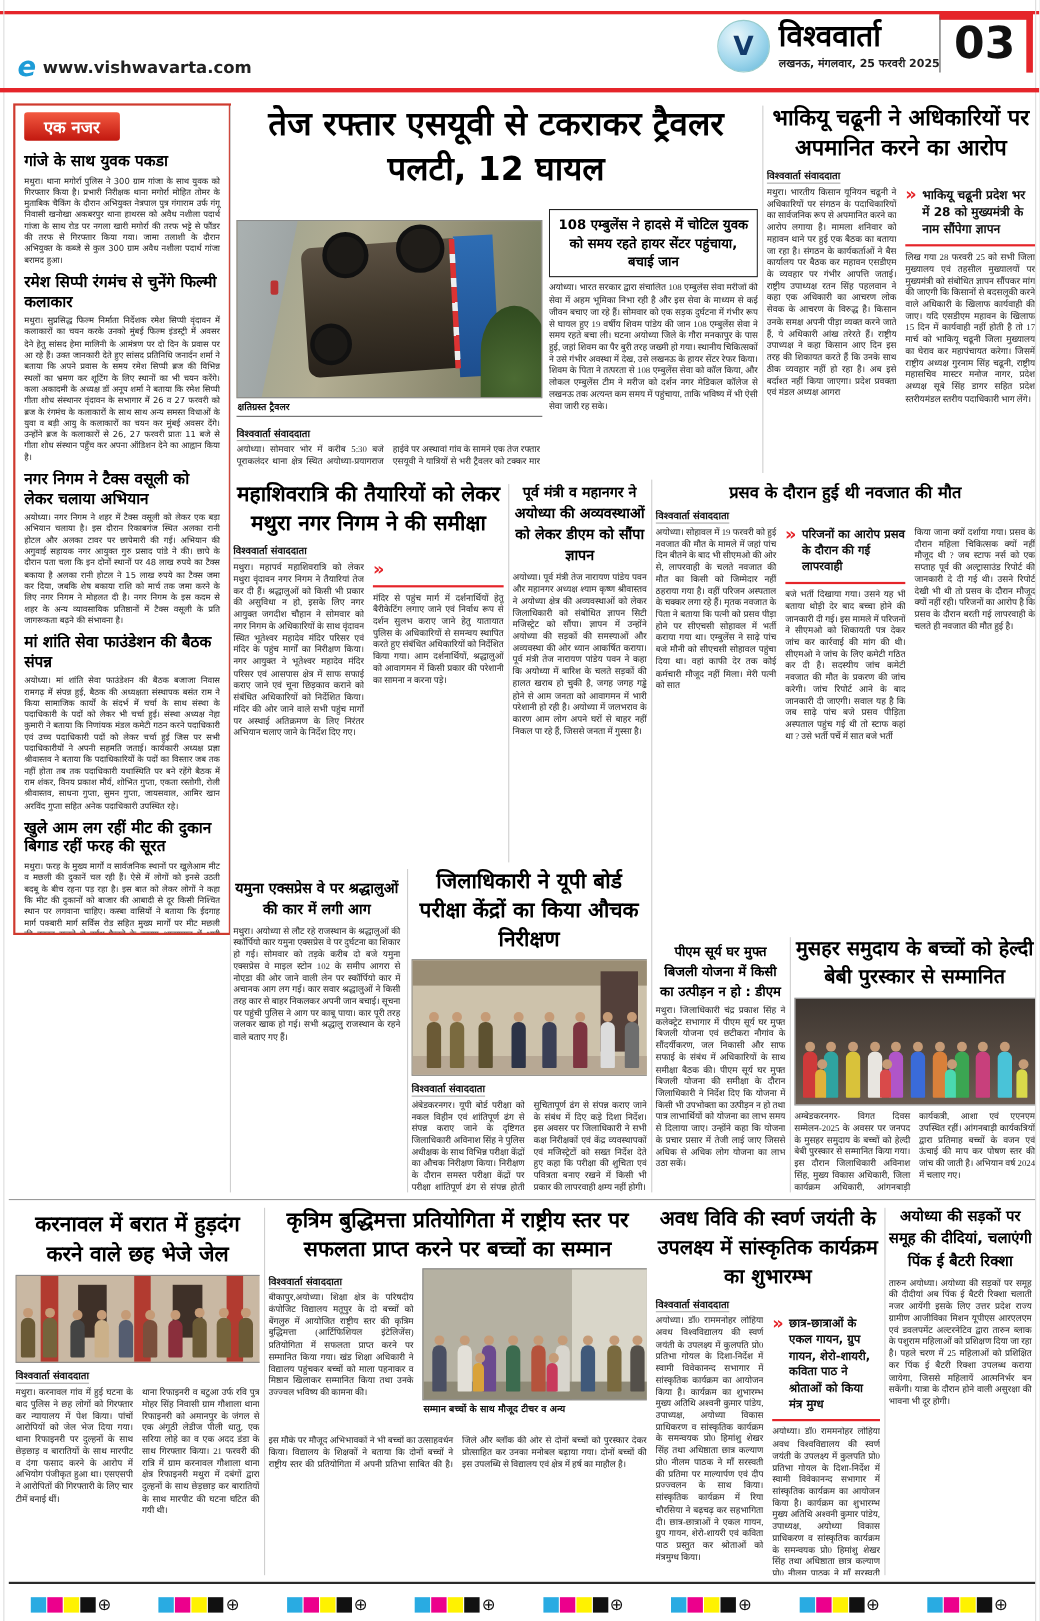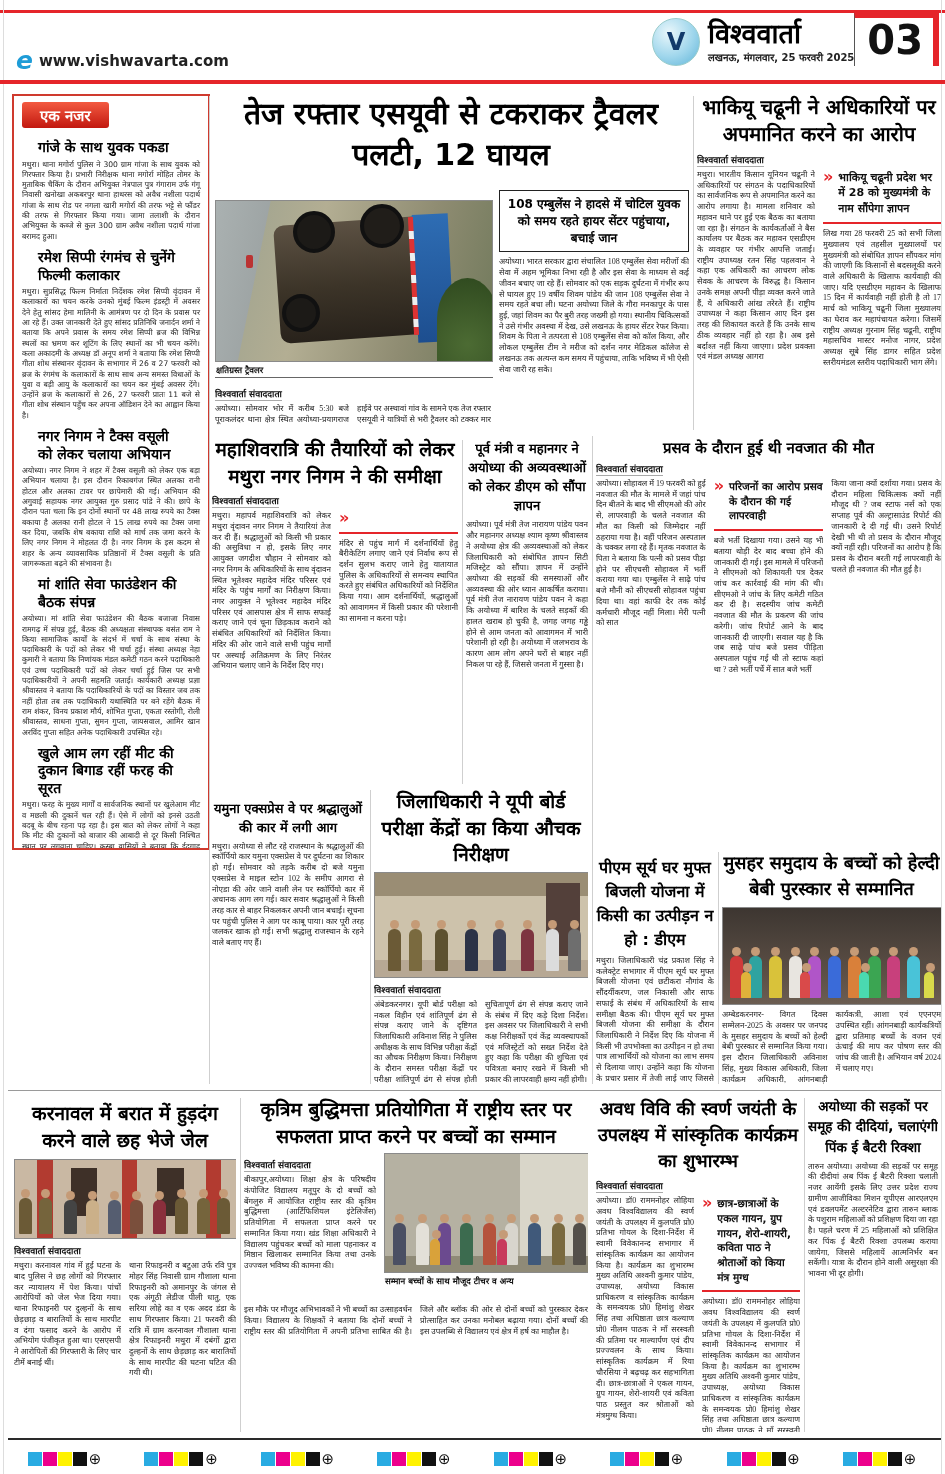--- a/index.html
+++ b/index.html
@@ -31,21 +31,21 @@
         display:flex;align-items:center;justify-content:center;color:#123a6b;font-weight:bold;font-size:24px;
         border:1px solid #9cc;}
   .mastname{font-weight:bold;font-size:27px;color:#000;line-height:1.05;}
   .mastdate{font-weight:bold;font-size:10px;color:#222;margin-top:2px;}
   .pageno{border-top:6px solid #e5252a;border-right:6px solid #e5252a;padding:2px 10px 6px 12px;
           font-size:40px;font-weight:bold;color:#111;line-height:1;border-left:1px solid #555;}
   
   .side{border:2px solid #cf3a2e;overflow:hidden;padding:6px 8px;box-sizing:border-box;background:#fff;}
   .side-tab{display:inline-block;background:linear-gradient(180deg,#f35a41,#c2180f);color:#fff;font-weight:bold;
             font-size:15px;padding:3px 18px;border-radius:3px;margin-bottom:4px;}
-  .side-h{font-weight:bold;font-size:14px;color:#000;margin:7px 16px 3px;line-height:1.25;}
+  .side-h{font-weight:bold;font-size:14px;color:#000;margin:7px 0 3px;line-height:1.25;}
   .side-b{font-size:7.6px;line-height:1.36;text-align:justify;color:#1d1d1d;}
   .hlbox{border:1.5px solid #222;padding:5px 6px;font-weight:bold;font-size:12px;text-align:center;line-height:1.4;color:#000;}
   .bars{position:absolute;left:28px;right:28px;bottom:8px;display:flex;justify-content:space-between;}
   .bar{display:flex;gap:1px;align-items:center;}
   .bar span{width:14px;height:14px;display:inline-block;}
   .reg{font-size:15px;line-height:14px;color:#111;width:15px;text-align:center;}
 </style>
 </head>
 <body>
 
@@ -194,21 +194,21 @@
       <div class="pr" style="left:90%;background:#6e6e6e"></div>
     </div>
     <span class="byline">विश्ववार्ता संवाददाता</span>
     <div class="flex">
       <div class="bd" style="height:112px">अंबेडकरनगर। यूपी बोर्ड परीक्षा को नकल विहीन एवं शांतिपूर्ण ढंग से संपन्न कराए जाने के दृष्टिगत जिलाधिकारी अविनाश सिंह ने पुलिस अधीक्षक के साथ विभिन्न परीक्षा केंद्रों का औचक निरीक्षण किया। निरीक्षण के दौरान समस्त परीक्षा केंद्रों पर परीक्षा शांतिपूर्ण ढंग से संपन्न होती मिली।</div>
       <div class="bd" style="height:112px">सुचितापूर्ण ढंग से संपन्न कराए जाने के संबंध में दिए कड़े दिशा निर्देश। इस अवसर पर जिलाधिकारी ने सभी कक्ष निरीक्षकों एवं केंद्र व्यवस्थापकों एवं मजिस्ट्रेटों को सख्त निर्देश देते हुए कहा कि परीक्षा की शुचिता एवं पवित्रता बनाए रखने में किसी भी प्रकार की लापरवाही क्षम्य नहीं होगी।</div>
     </div>
   </div>
 
   <div class="abs" style="left:596px;top:856px;width:118px;height:228px;overflow:hidden">
-    <div class="hd" style="font-size:16px;line-height:1.5">पीएम सूर्य घर मुफ्त बिजली योजना में किसी का उत्पीड़न न हो : डीएम</div>
+    <div class="hd" style="font-size:12px;line-height:1.5">पीएम सूर्य घर मुफ्त बिजली योजना में किसी का उत्पीड़न न हो : डीएम</div>
     <div class="bd" style="margin-top:4px;height:172px">मथुरा। जिलाधिकारी चंद्र प्रकाश सिंह ने कलेक्ट्रेट सभागार में पीएम सूर्य घर मुफ्त बिजली योजना एवं छटीकरा नौगांव के सौंदर्यीकरण, जल निकासी और साफ सफाई के संबंध में अधिकारियों के साथ समीक्षा बैठक की। पीएम सूर्य घर मुफ्त बिजली योजना की समीक्षा के दौरान जिलाधिकारी ने निर्देश दिए कि योजना में किसी भी उपभोक्ता का उत्पीड़न न हो तथा पात्र लाभार्थियों को योजना का लाभ समय से दिलाया जाए। उन्होंने कहा कि योजना के प्रचार प्रसार में तेजी लाई जाए जिससे अधिक से अधिक लोग योजना का लाभ उठा सकें।</div>
   </div>
 
   <div class="abs" style="left:722px;top:850px;width:219px;height:234px;overflow:hidden">
     <div class="hd" style="font-size:18px;line-height:1.45">मुसहर समुदाय के बच्चों को हेल्दी बेबी पुरस्कार से सम्मानित</div>
     <div class="photo" style="width:100%;height:96px;margin-top:5px;background:linear-gradient(180deg,#3d3631,#5d5046 70%,#6b5d52)">
       <div class="pr" style="left:3%;background:#cf3a3a"></div>
       <div class="pr" style="left:12%;background:#2fa3a0"></div>
       <div class="pr" style="left:21%;background:#d9c23a"></div>
       <div class="pr" style="left:30%;background:#e8e5e0"></div>

